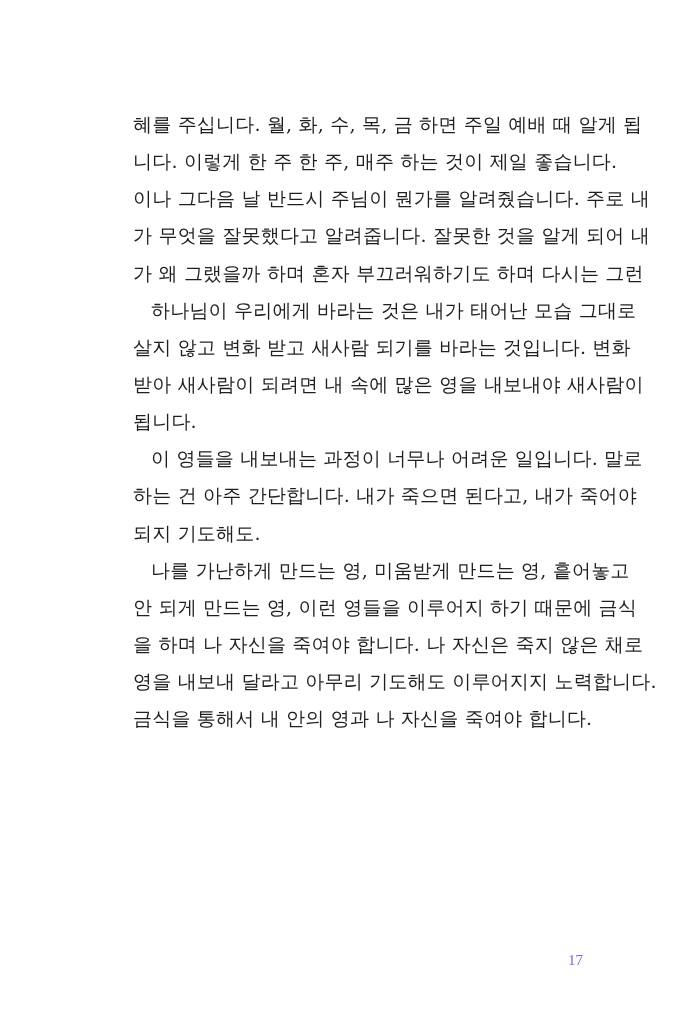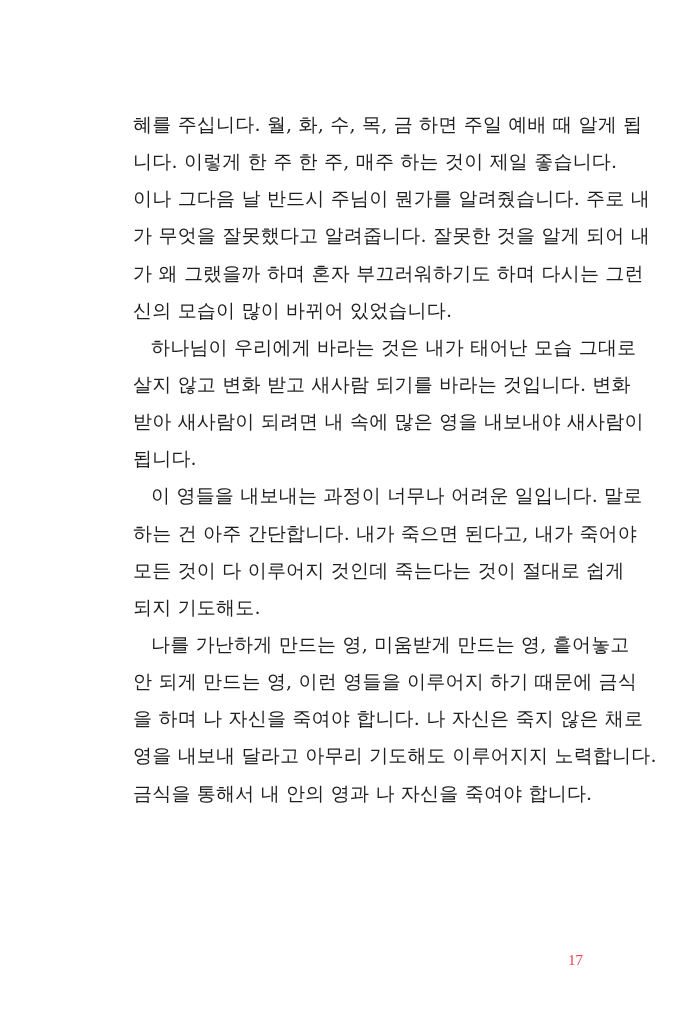--- a/index.html
+++ b/index.html
@@ -42,41 +42,39 @@
     }
     .line.indent {
       padding-left: 18px;
     }
     .page-number {
       position: absolute;
       left: 568px;
       top: 952px;
       font-family: "Liberation Serif", "DejaVu Serif", serif;
       font-size: 15px;
-      color: #ef4444;
+      color: #8b5cf6;
     }
   </style>
 </head>
 <body>
 
 <div class="page">
   <div class="text-block">
     <div class="line">혜를 주십니다. 월, 화, 수, 목, 금 하면 주일 예배 때 알게 됩</div>
     <div class="line last">니다. 이렇게 한 주 한 주, 매주 하는 것이 제일 좋습니다.</div>
     <div class="line">이나 그다음 날 반드시 주님이 뭔가를 알려줬습니다. 주로 내</div>
     <div class="line">가 무엇을 잘못했다고 알려줍니다. 잘못한 것을 알게 되어 내</div>
     <div class="line">가 왜 그랬을까 하며 혼자 부끄러워하기도 하며 다시는 그런</div>
-    <div class="line last">신의 모습이 많이 바뀌어 있었습니다.</div>
     <div class="line indent">하나님이 우리에게 바라는 것은 내가 태어난 모습 그대로</div>
     <div class="line">살지 않고 변화 받고 새사람 되기를 바라는 것입니다. 변화</div>
     <div class="line">받아 새사람이 되려면 내 속에 많은 영을 내보내야 새사람이</div>
     <div class="line last">됩니다.</div>
     <div class="line indent">이 영들을 내보내는 과정이 너무나 어려운 일입니다. 말로</div>
     <div class="line">하는 건 아주 간단합니다. 내가 죽으면 된다고, 내가 죽어야</div>
-    <div class="line">모든 것이 다 이루어지 것인데 죽는다는 것이 절대로 쉽게</div>
     <div class="line last">되지 기도해도.</div>
     <div class="line indent">나를 가난하게 만드는 영, 미움받게 만드는 영, 흩어놓고</div>
     <div class="line">안 되게 만드는 영, 이런 영들을 이루어지 하기 때문에 금식</div>
     <div class="line">을 하며 나 자신을 죽여야 합니다. 나 자신은 죽지 않은 채로</div>
     <div class="line">영을 내보내 달라고 아무리 기도해도 이루어지지 노력합니다.</div>
     <div class="line last">금식을 통해서 내 안의 영과 나 자신을 죽여야 합니다.</div>
   </div>
   <div class="page-number">17</div>
 </div>
 

